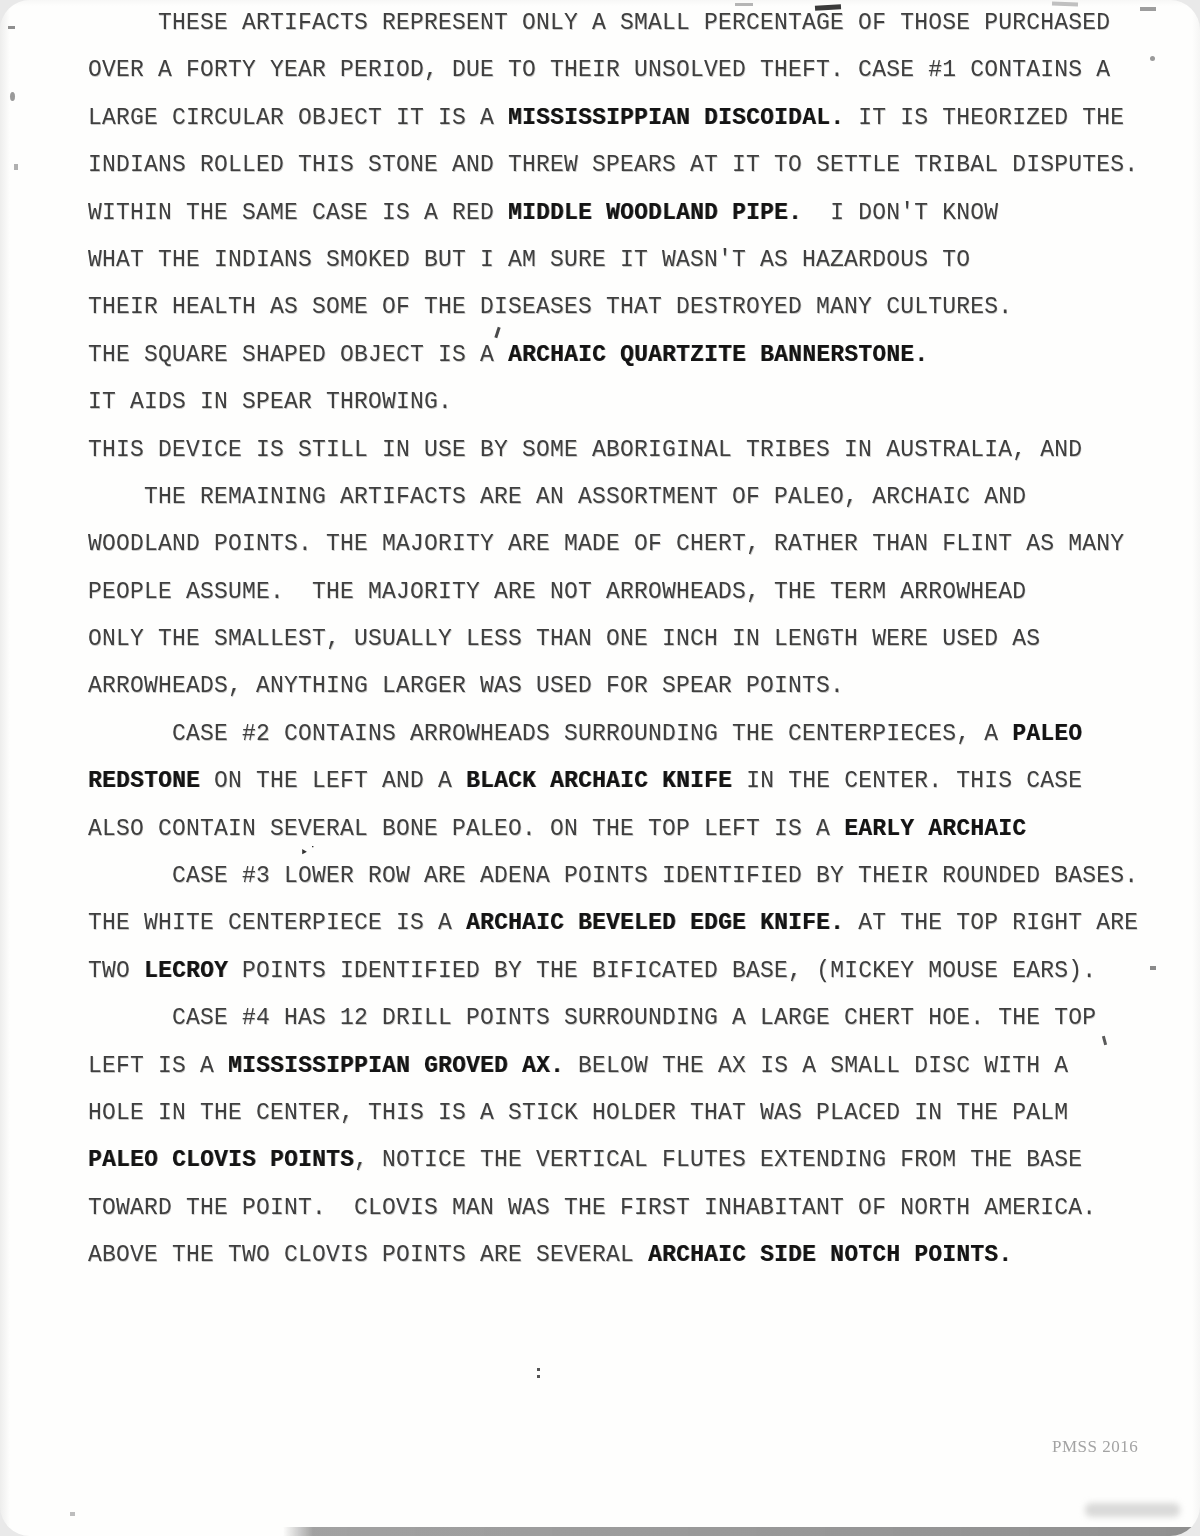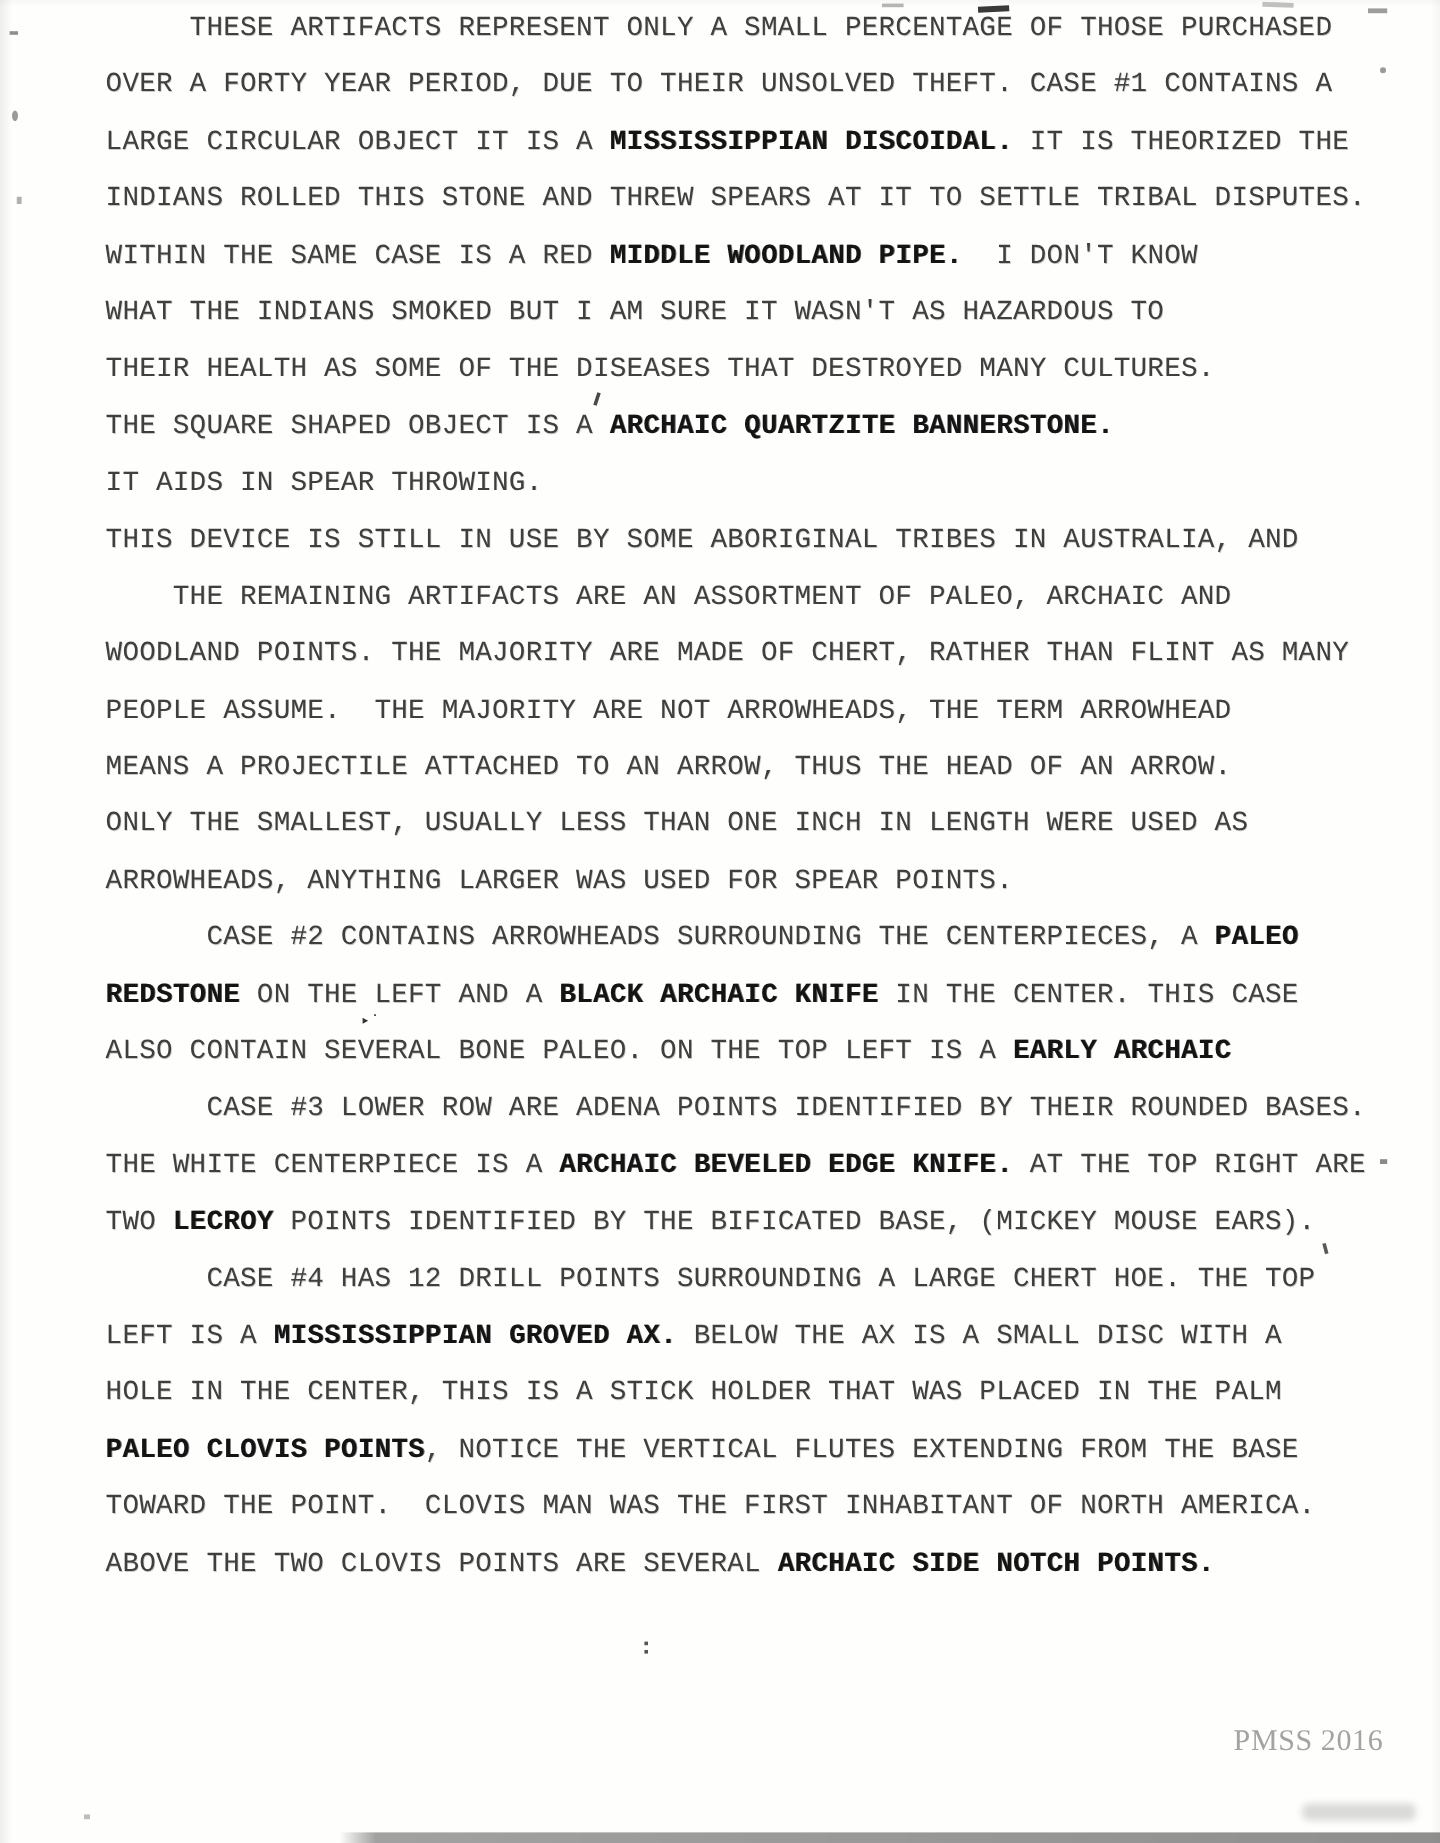--- a/index.html
+++ b/index.html
@@ -4,20 +4,21 @@
 <style>
   :root{
     --ink:#3f3f3f; --ink-bold:#141414; --watermark-color:#a3a3a3; --paper:#fefefd;
   }
   html,body{margin:0;padding:0;}
   body{width:1200px;height:1536px;overflow:hidden;background:#e9e9e9;}
   .page{
     position:relative;width:1200px;height:1536px;background:var(--paper);
     font-family:"Liberation Mono","DejaVu Sans Mono",monospace;
     overflow:hidden;
+    border-radius:30px;
   }
   
   .page::before{
     content:"";position:absolute;inset:0;pointer-events:none;
     background:
       linear-gradient(to right, rgba(90,90,90,0.10), rgba(90,90,90,0) 10px),
       linear-gradient(to left,  rgba(120,120,120,0.06), rgba(120,120,120,0) 8px),
       linear-gradient(to bottom, rgba(120,120,120,0.05), rgba(120,120,120,0) 6px);
   }
   .text-block{
@@ -26,23 +27,23 @@
   .line{
     height:47.4px;line-height:47.4px;white-space:pre;
     font-size:23px;color:var(--ink);letter-spacing:0.2px;
     text-shadow:0.6px 0.6px 0 rgba(70,70,70,0.28);
   }
   .line .bold{
     font-weight:bold;color:var(--ink-bold);
     text-shadow:0.7px 0 0 rgba(0,0,0,0.55);
   }
   .watermark{
-    position:absolute;left:1028px;top:1437px;
+    position:absolute;left:1052px;top:1437px;
     font-family:"Liberation Serif","DejaVu Serif",serif;
-    font-size:25px;color:var(--watermark-color);letter-spacing:0.5px;
+    font-size:17px;color:var(--watermark-color);letter-spacing:0.5px;
     white-space:nowrap;
   }
   .speck{position:absolute;pointer-events:none;}
   .bottom-strip{
     position:absolute;left:283px;right:0;bottom:0;height:9px;
     background:linear-gradient(to right, rgba(130,130,130,0) 0, rgba(130,130,130,0.75) 30px, rgba(115,115,115,0.8));
     filter:blur(0.6px);
   }
   .corner-smudge{
     position:absolute;left:1085px;top:1503px;width:95px;height:14px;
@@ -61,21 +62,20 @@
       <div class="line"><span class="seg">INDIANS ROLLED THIS STONE AND THREW SPEARS AT IT TO SETTLE TRIBAL DISPUTES.</span></div>
       <div class="line"><span class="seg">WITHIN THE SAME CASE IS A RED </span><span class="seg bold">MIDDLE WOODLAND PIPE.</span><span class="seg">  I DON'T KNOW</span></div>
       <div class="line"><span class="seg">WHAT THE INDIANS SMOKED BUT I AM SURE IT WASN'T AS HAZARDOUS TO</span></div>
       <div class="line"><span class="seg">THEIR HEALTH AS SOME OF THE DISEASES THAT DESTROYED MANY CULTURES.</span></div>
       <div class="line"><span class="seg">THE SQUARE SHAPED OBJECT IS A </span><span class="seg bold">ARCHAIC QUARTZITE BANNERSTONE.</span></div>
       <div class="line"><span class="seg">IT AIDS IN SPEAR THROWING.</span></div>
       <div class="line"><span class="seg">THIS DEVICE IS STILL IN USE BY SOME ABORIGINAL TRIBES IN AUSTRALIA, AND</span></div>
       <div class="line"><span class="seg">    THE REMAINING ARTIFACTS ARE AN ASSORTMENT OF PALEO, ARCHAIC AND</span></div>
       <div class="line"><span class="seg">WOODLAND POINTS. THE MAJORITY ARE MADE OF CHERT, RATHER THAN FLINT AS MANY</span></div>
       <div class="line"><span class="seg">PEOPLE ASSUME.  THE MAJORITY ARE NOT ARROWHEADS, THE TERM ARROWHEAD</span></div>
-      <div class="line"><span class="seg">MEANS A PROJECTILE ATTACHED TO AN ARROW, THUS THE HEAD OF AN ARROW.</span></div>
       <div class="line"><span class="seg">ONLY THE SMALLEST, USUALLY LESS THAN ONE INCH IN LENGTH WERE USED AS</span></div>
       <div class="line"><span class="seg">ARROWHEADS, ANYTHING LARGER WAS USED FOR SPEAR POINTS.</span></div>
       <div class="line"><span class="seg">      CASE #2 CONTAINS ARROWHEADS SURROUNDING THE CENTERPIECES, A </span><span class="seg bold">PALEO</span></div>
       <div class="line"><span class="seg bold">REDSTONE</span><span class="seg"> ON THE LEFT AND A </span><span class="seg bold">BLACK ARCHAIC KNIFE</span><span class="seg"> IN THE CENTER. THIS CASE</span></div>
       <div class="line"><span class="seg">ALSO CONTAIN SEVERAL BONE PALEO. ON THE TOP LEFT IS A </span><span class="seg bold">EARLY ARCHAIC</span></div>
       <div class="line"><span class="seg">      CASE #3 LOWER ROW ARE ADENA POINTS IDENTIFIED BY THEIR ROUNDED BASES.</span></div>
       <div class="line"><span class="seg">THE WHITE CENTERPIECE IS A </span><span class="seg bold">ARCHAIC BEVELED EDGE KNIFE.</span><span class="seg"> AT THE TOP RIGHT ARE</span></div>
       <div class="line"><span class="seg">TWO </span><span class="seg bold">LECROY</span><span class="seg"> POINTS IDENTIFIED BY THE BIFICATED BASE, (MICKEY MOUSE EARS).</span></div>
       <div class="line"><span class="seg">      CASE #4 HAS 12 DRILL POINTS SURROUNDING A LARGE CHERT HOE. THE TOP</span></div>
       <div class="line"><span class="seg">LEFT IS A </span><span class="seg bold">MISSISSIPPIAN GROVED AX.</span><span class="seg"> BELOW THE AX IS A SMALL DISC WITH A</span></div>

